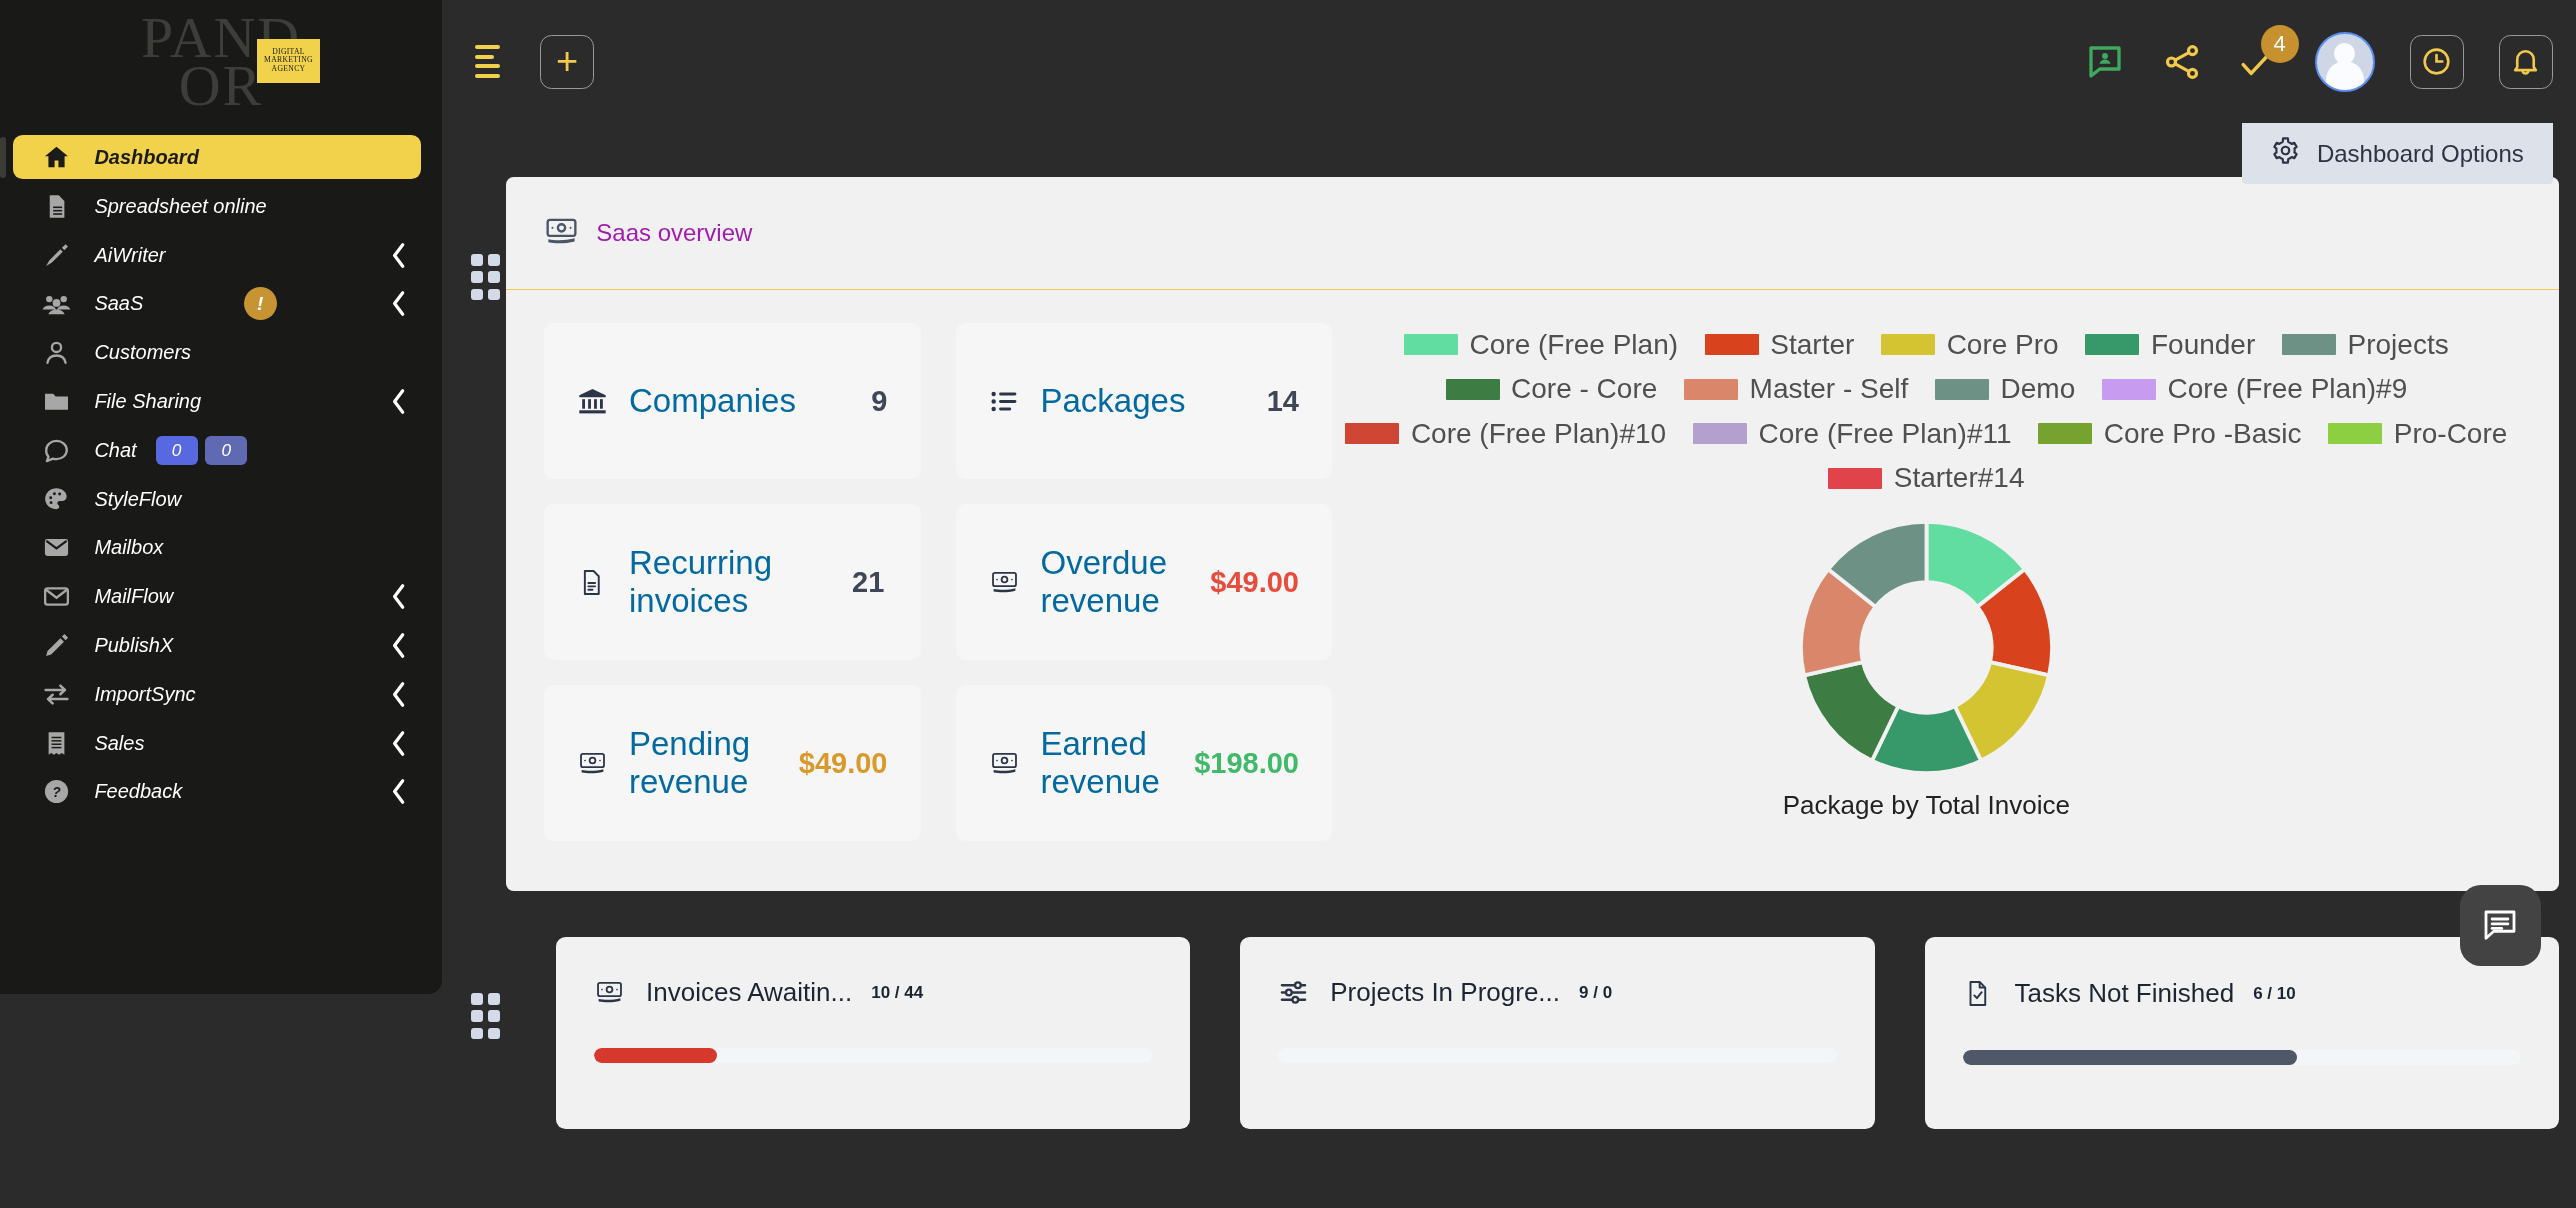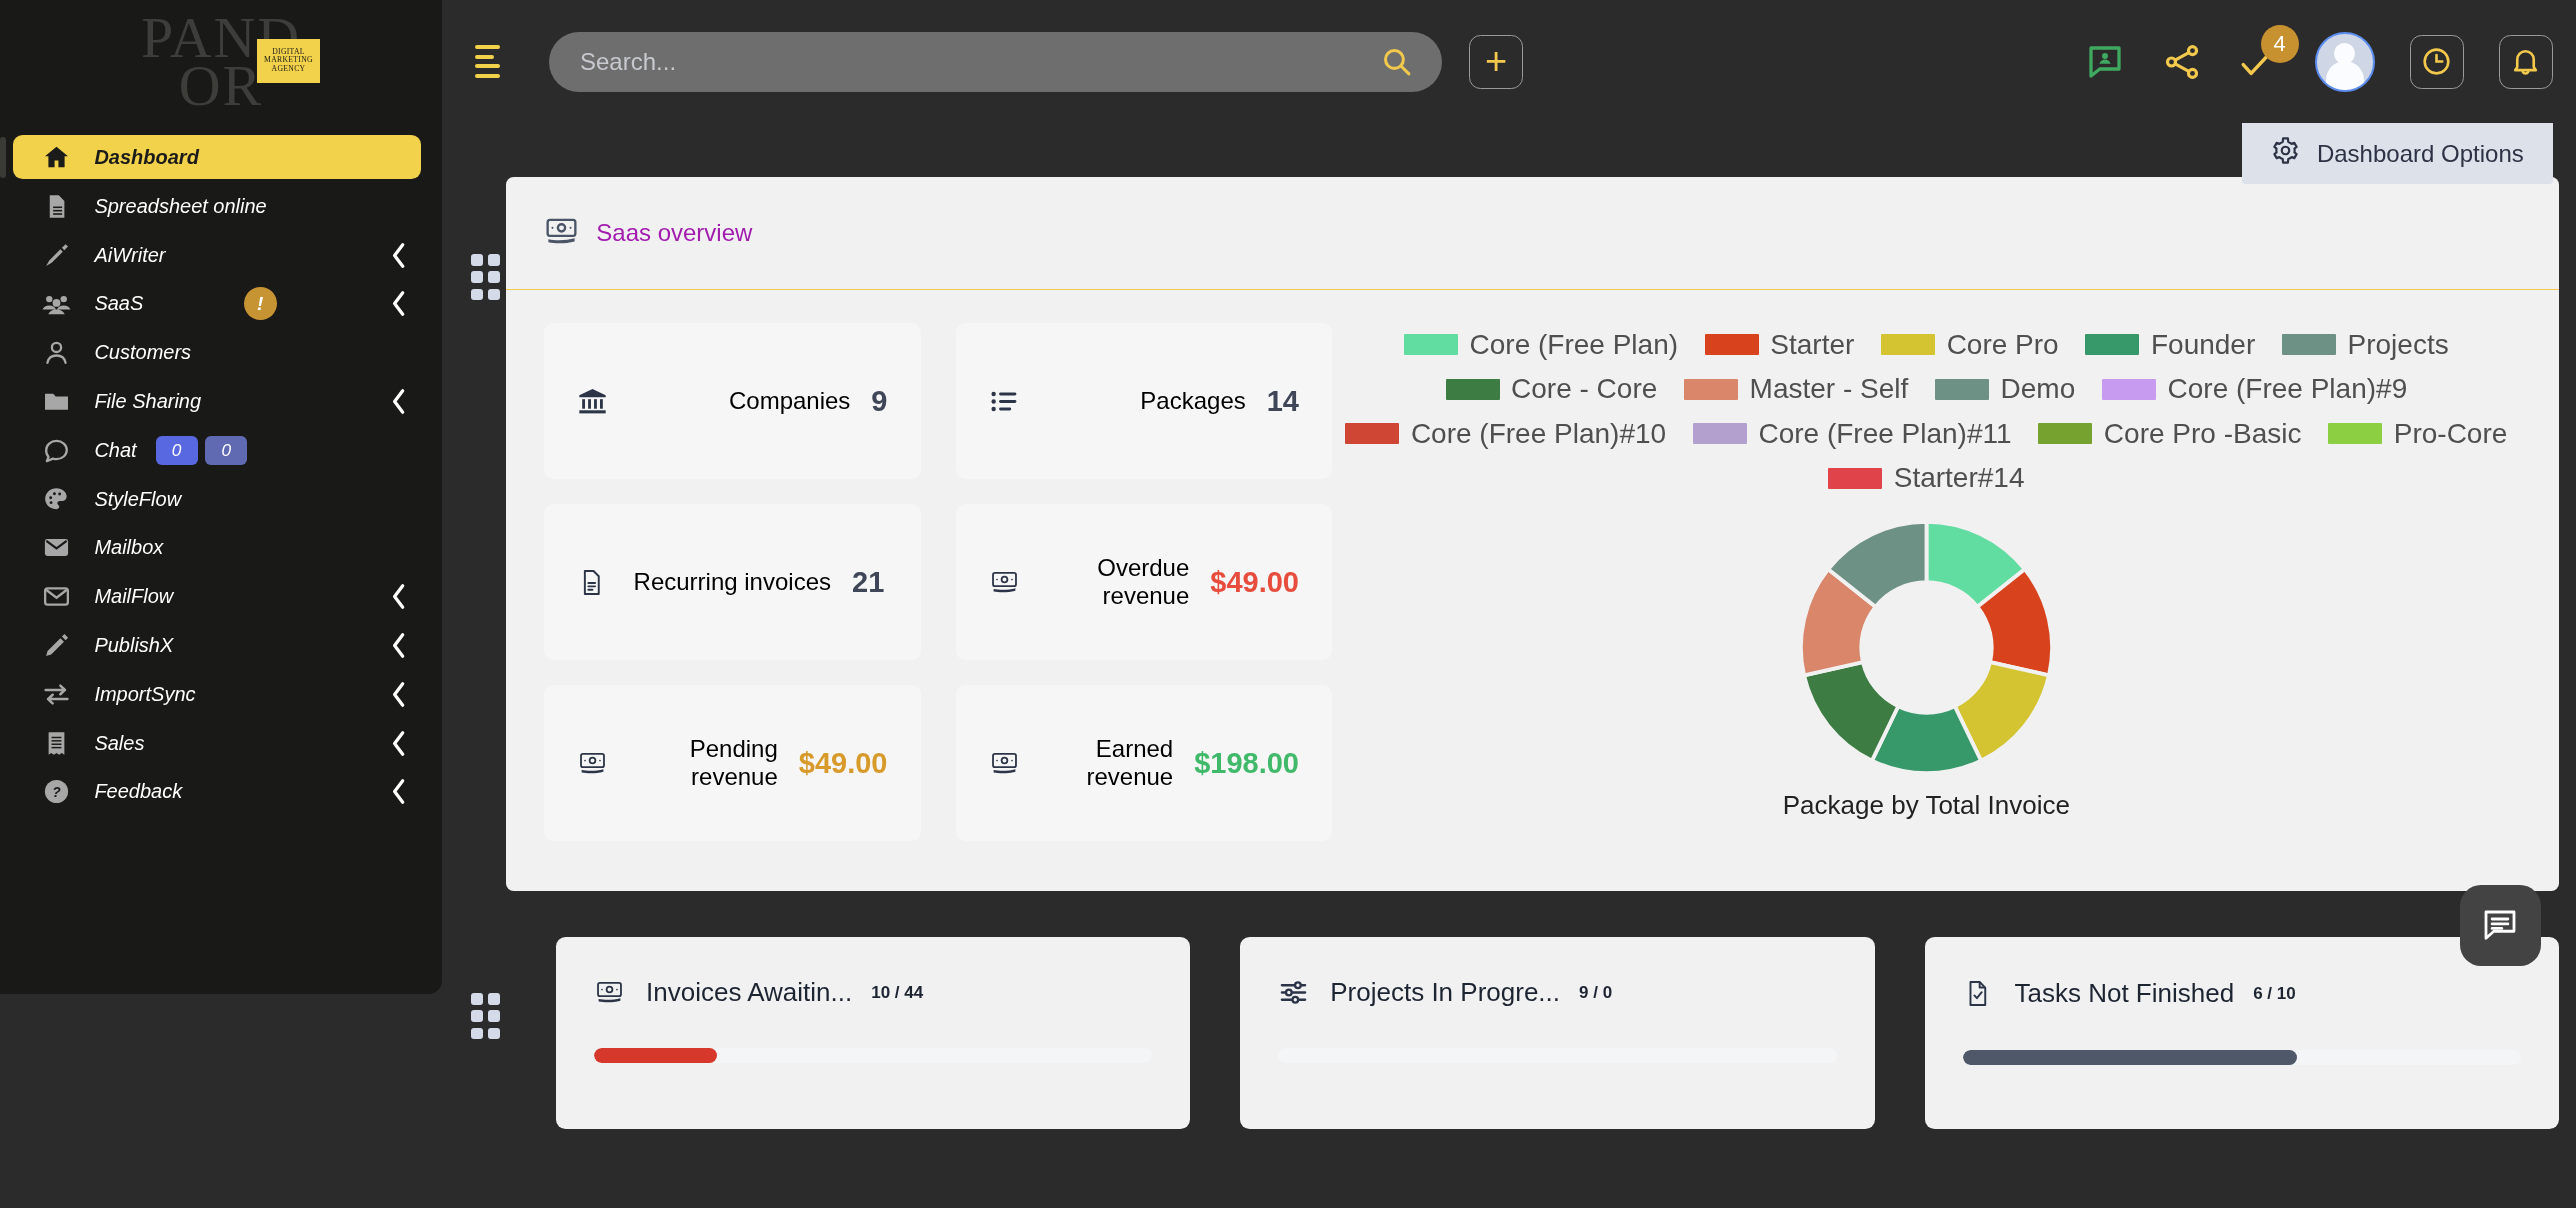--- a/index.html
+++ b/index.html
@@ -168,21 +168,21 @@
   }
   .card-head .title { font-size: 24px; color: #a21caf; }
 
   .saas-body { display: flex; padding: 33px 38px 50px 38px; }
   .tiles { width: 788px; flex: 0 0 788px; display: grid; grid-template-columns: 1fr 1fr; gap: 25px 35px; }
   .tile {
     background: #f6f6f6; border-radius: 9.6px; height: 156px;
     display: flex; align-items: center; padding: 0 33px; gap: 21px;
   }
   .tile .t-ico { color: #2c3548; flex: 0 0 31px; display: flex; }
-  .tile .t-label { font-size: 24px; color: #000000; line-height: 1.15; flex: 1; text-align: right; }
+  .tile .t-label { font-size: 33px; color: #0369a1; line-height: 1.15; flex: 1; }
   .tile .t-val { font-size: 29px; color: #3e4657; font-weight: 600; white-space: nowrap; }
   .tile .t-val.red { color: #e74c3c; }
   .tile .t-val.amber { color: #d89a2b; }
   .tile .t-val.green { color: #41b96a; }
   .tile.wide .t-label { max-width: 202px; }
 
   .chart-col { flex: 1; display: flex; flex-direction: column; align-items: center; padding-top: 5.8px; }
   .legend { width: 100%; display: flex; flex-direction: column; align-items: center; gap: 12.5px; }
   .legend-row { display: flex; align-items: center; justify-content: center; gap: 0; flex-wrap: nowrap; }
   .legend-item { display: flex; align-items: center; gap: 11.5px; margin: 0 13.4px; }
@@ -417,29 +417,20 @@
   <div class="main">
 
     <header class="topbar">
       <div class="hamburger">
         <i></i>
           <i></i>
           <i></i>
           <i></i>
       </div>
 
-      <div class="searchwrap">
-        <input type="text" value="" placeholder="Search..." style="">
-        <span class="search-ico">
-          <svg width="33" height="33" viewBox="0 0 24 24" fill="none" stroke="currentColor" stroke-width="2.2">
-            <circle cx="10.5" cy="10.5" r="6.5"></circle>
-              <line x1="15.6" y1="15.6" x2="21" y2="21" stroke-linecap="round"></line>
-          </svg>
-        </span>
-      </div>
 
       <div class="plus-btn">
         <span>+</span>
       </div>
 
       <div class="top-right">
         <span class="ticon">
           <svg width="42" height="42" viewBox="0 0 24 24" fill="none" stroke="#3fa95f" stroke-width="1.9">
             <path d="M4 4h16v12H9l-5 4V4z" stroke-linejoin="round"></path>
             <circle cx="12" cy="8.6" r="1.7" fill="#3fa95f" stroke="none"></circle>

